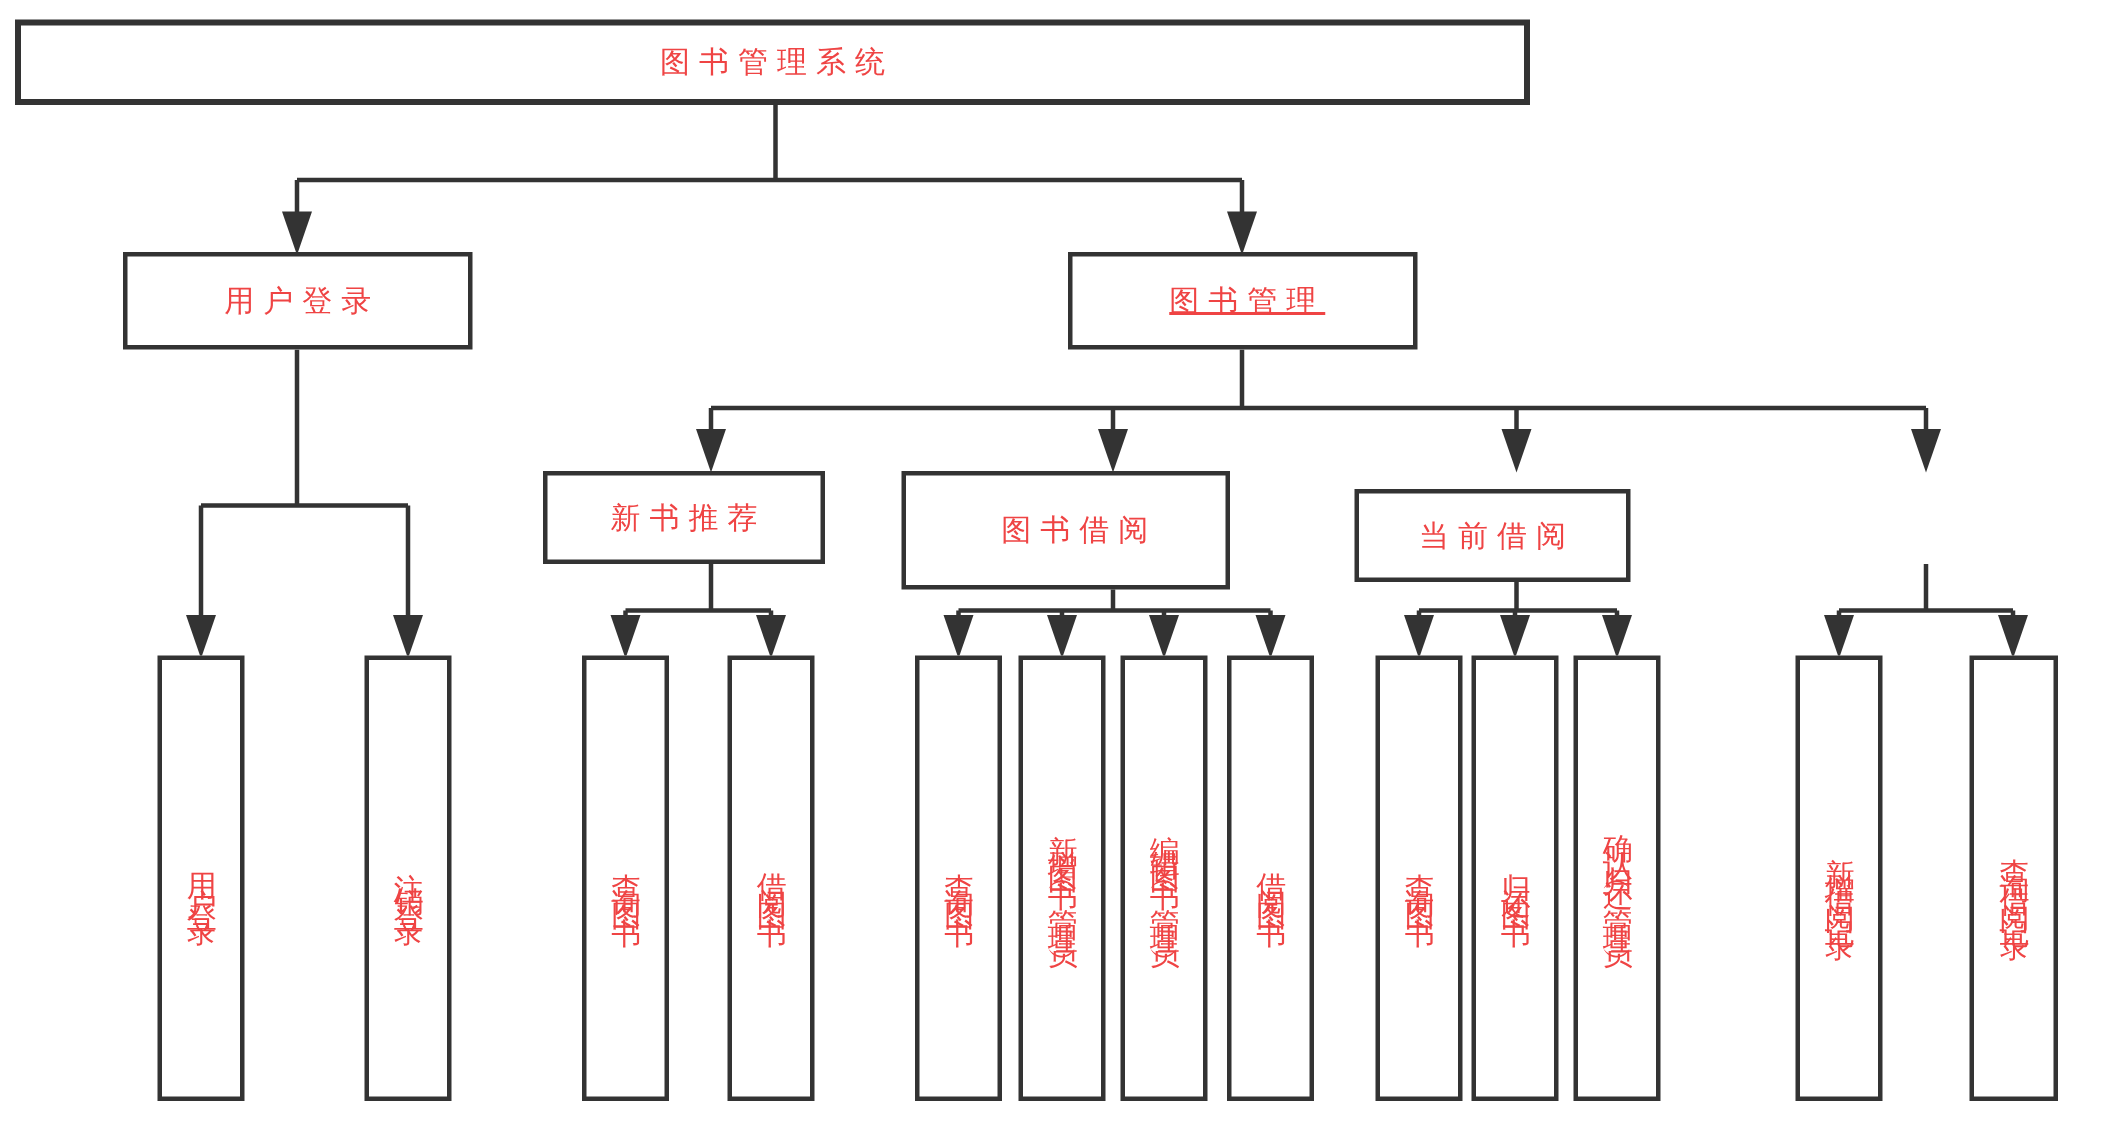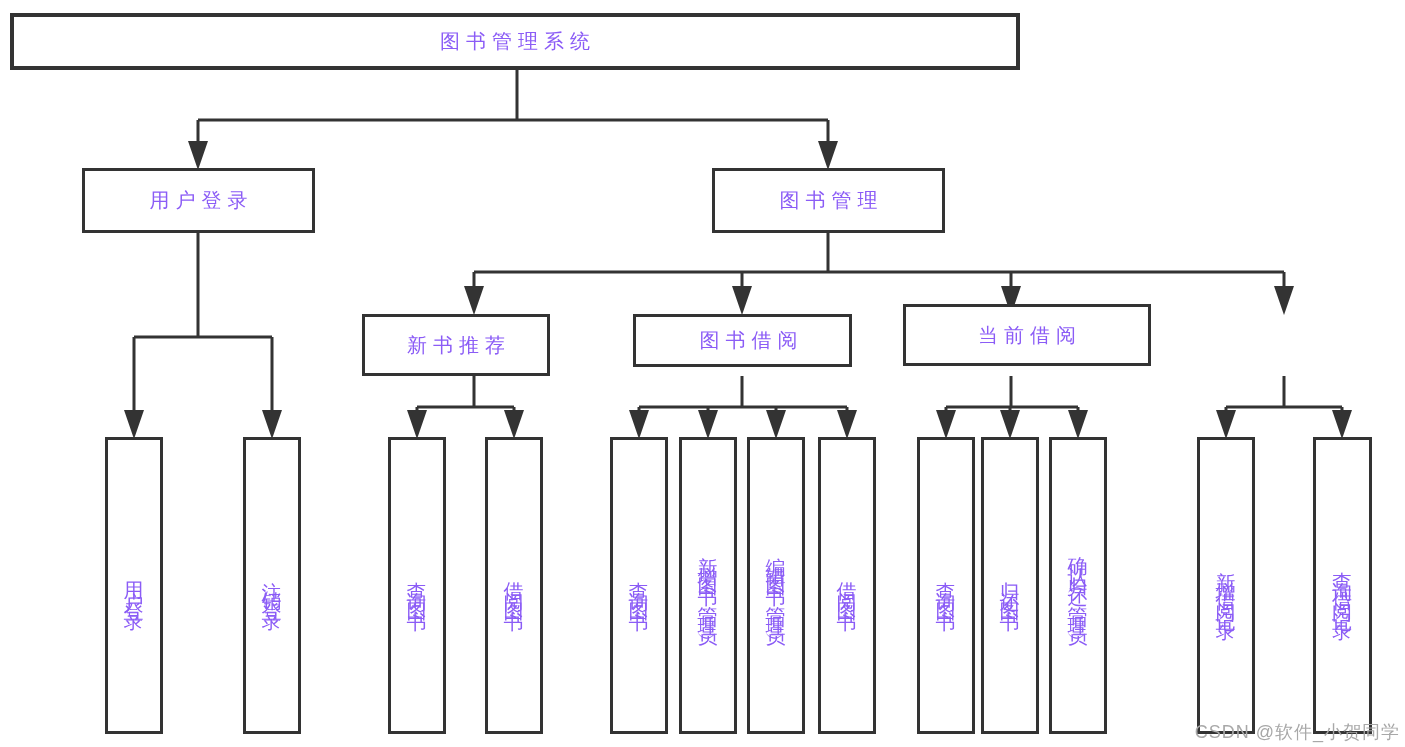--- a/index.html
+++ b/index.html
@@ -28,21 +28,21 @@
   }
   svg.connectors polygon {
     fill: #333333;
     stroke: none;
   }
   .node {
     position: absolute;
     box-sizing: border-box;
     background: #ffffff;
     border: 3px solid #333333;
-    color: #8b5cf6;
+    color: #ef4444;
     display: flex;
     align-items: center;
     justify-content: center;
   }
   .node.h {
     font-size: 20px;
     letter-spacing: 6px;
     text-indent: 6px;
     white-space: nowrap;
   }
@@ -107,39 +107,38 @@
       <polygon points="1000,410 1020,410 1010,439"></polygon>
       <polygon points="1068,410 1088,410 1078,439"></polygon>
       <polygon points="1216,410 1236,410 1226,439"></polygon>
       <polygon points="1332,410 1352,410 1342,439"></polygon>
     </g>
   </svg>
 
   <div class="node h root" style="left:10px; top:13px; width:1010px; height:57px;">图书管理系统</div>
 
   <div class="node h" style="left:82px; top:168px; width:233px; height:65px;">用户登录</div>
-  <div class="node h" style="left:712px; top:168px; width:233px; height:65px;">图书管理</div>
+  <div class="node h" style="left:712px; top:168px; width:233px; height:65px;text-decoration:underline;">图书管理</div>
 
   <div class="node h" style="left:362px; top:314px; width:188px; height:62px;">新书推荐</div>
-  <div class="node h" style="left:633px; top:314px; width:219px; height:53px;padding-left:12px;">图书借阅</div>
-  <div class="node h" style="left:903px; top:304px; width:248px; height:62px;">当前借阅</div>
+  <div class="node h" style="left:601px; top:314px; width:219px; height:79px;padding-left:12px;">图书借阅</div>
+  <div class="node h" style="left:903px; top:326px; width:184px; height:62px;">当前借阅</div>
 
   <div class="node v" style="left:105px; top:437px; width:58px; height:297px;">用户登录</div>
   <div class="node v" style="left:243px; top:437px; width:58px; height:297px;">注销登录</div>
 
   <div class="node v" style="left:388px; top:437px; width:58px; height:297px;">查询图书</div>
   <div class="node v" style="left:485px; top:437px; width:58px; height:297px;">借阅图书</div>
 
   <div class="node v" style="left:610px; top:437px; width:58px; height:297px;">查询图书</div>
   <div class="node v" style="left:679px; top:437px; width:58px; height:297px;">新增图书（管理员）</div>
   <div class="node v" style="left:747px; top:437px; width:58px; height:297px;">编辑图书（管理员）</div>
   <div class="node v" style="left:818px; top:437px; width:58px; height:297px;">借阅图书</div>
 
   <div class="node v" style="left:917px; top:437px; width:58px; height:297px;">查询图书</div>
   <div class="node v" style="left:981px; top:437px; width:58px; height:297px;">归还图书</div>
   <div class="node v" style="left:1049px; top:437px; width:58px; height:297px;">确认归还（管理员）</div>
 
   <div class="node v" style="left:1197px; top:437px; width:58px; height:297px;">新增借阅记录</div>
   <div class="node v" style="left:1313px; top:437px; width:59px; height:297px;">查询借阅记录</div>
 
-  <div class="watermark">CSDN @软件_小贺同学</div>
 
 </div>
 
 </body></html>

